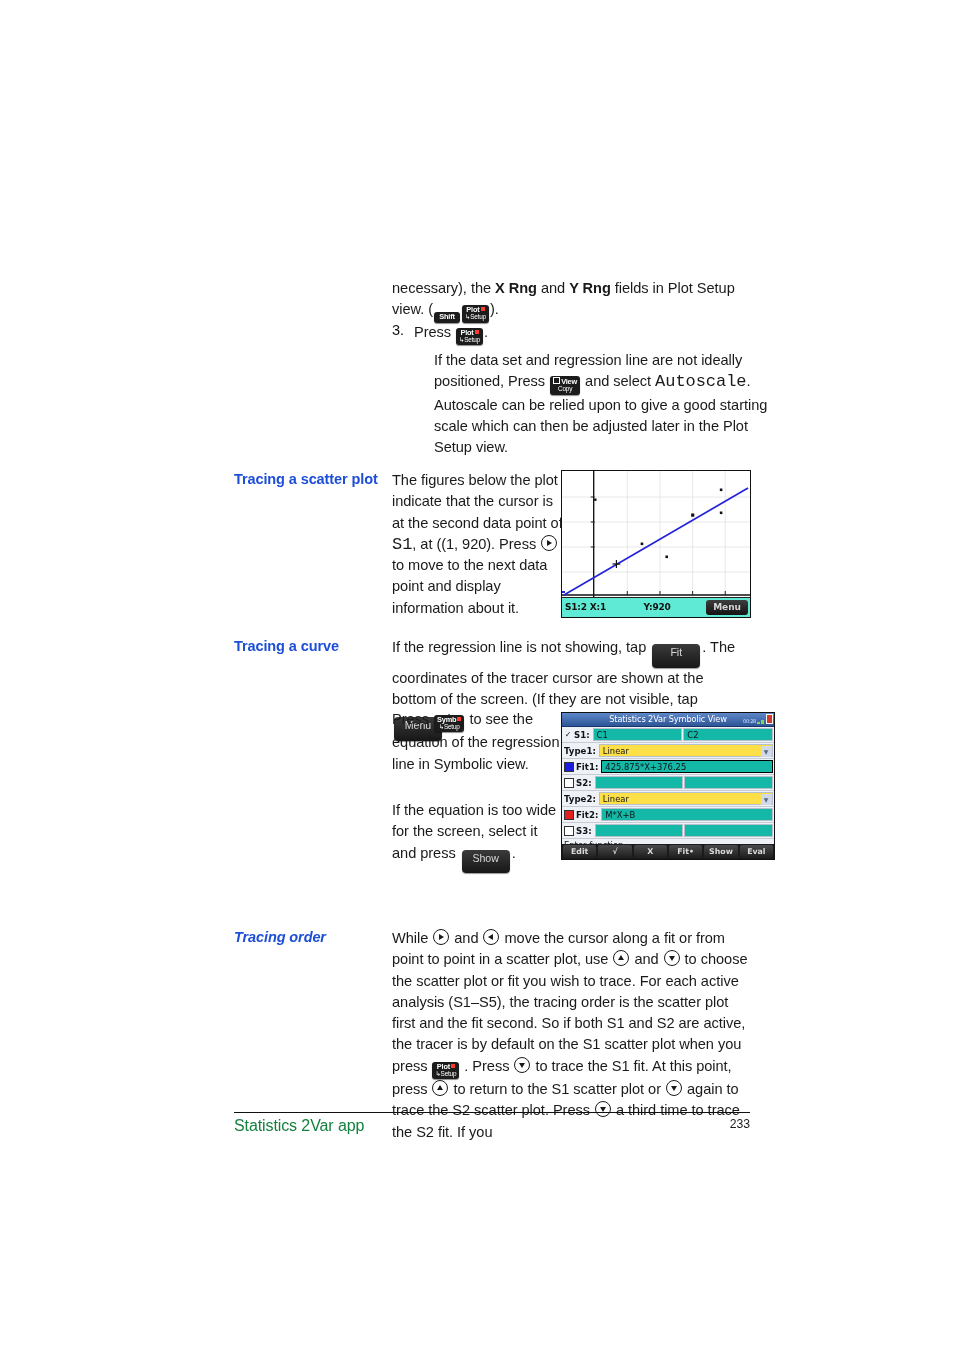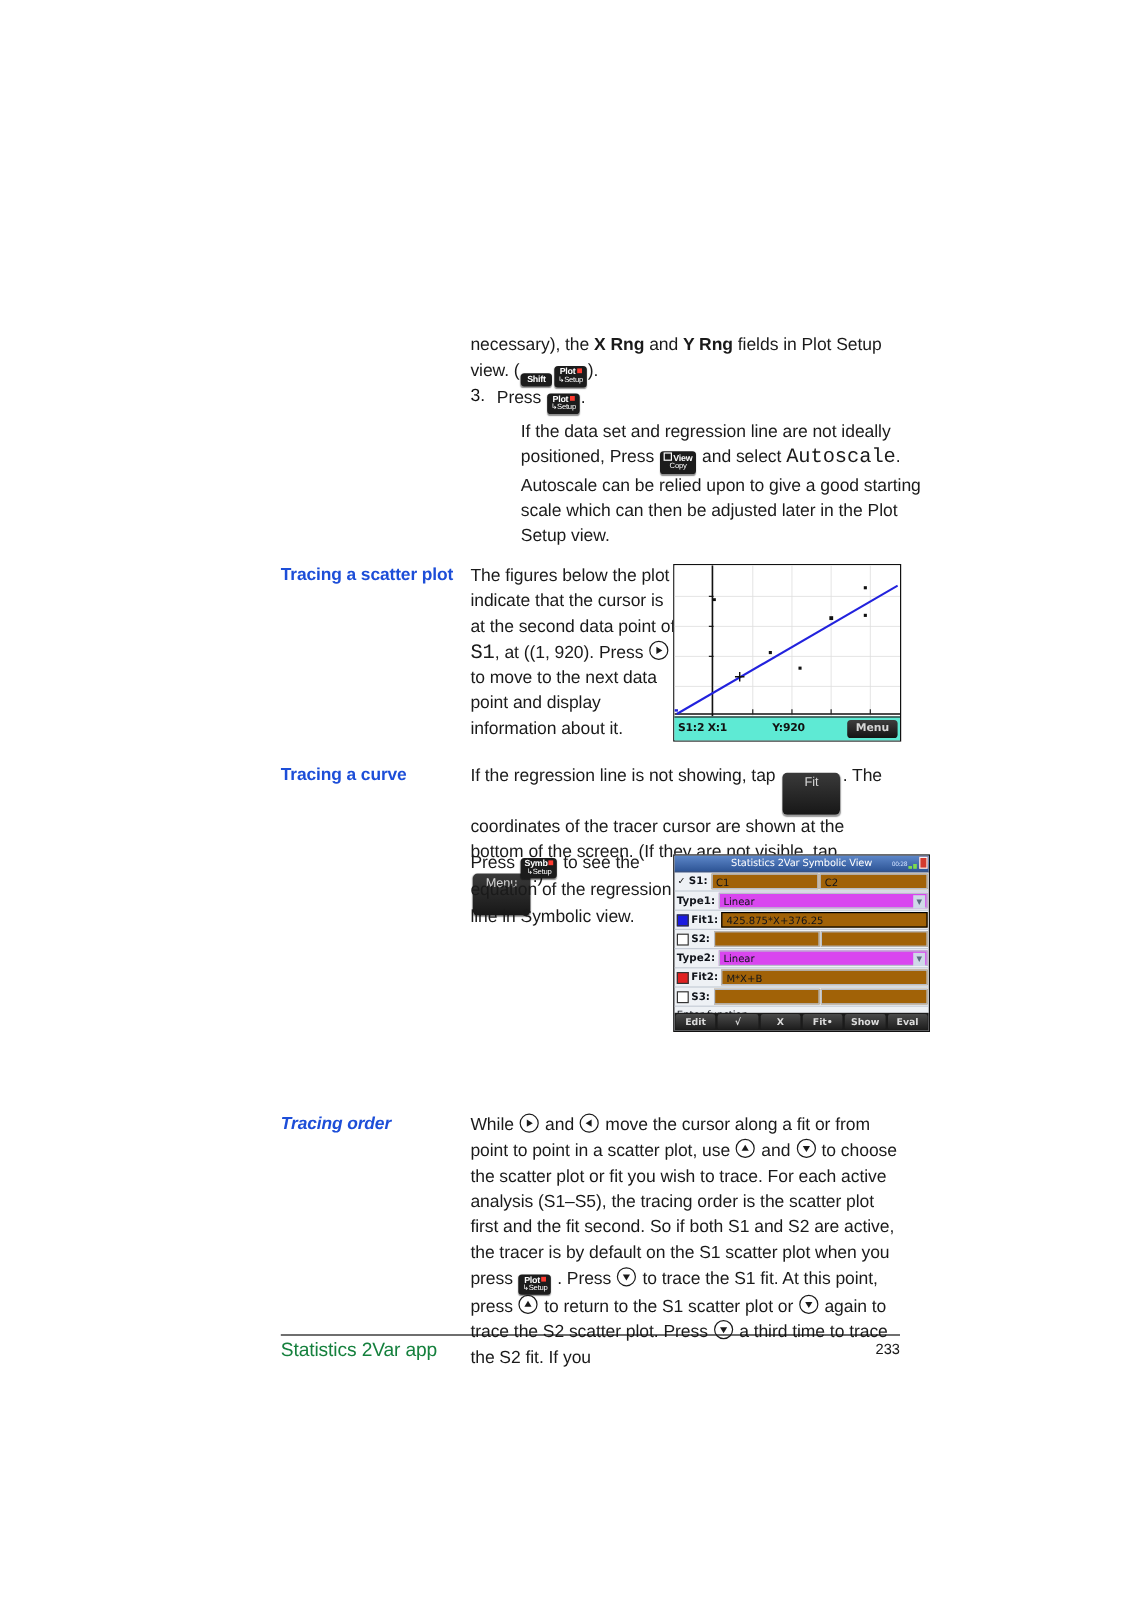--- a/index.html
+++ b/index.html
@@ -90,21 +90,21 @@
   }
 
   
   .softkey {
     display: inline-block;
     vertical-align: -4px;
     background: linear-gradient(#3a3a3a, #171717);
     border-radius: 4px;
     color: #d8d8d8;
     font-size: 10.6px;
-    padding: 3px 9px 20px 9px;
+    padding: 3px 9px 9px 9px;
     margin: 0 2px;
     line-height: 1.1;
     min-width: 30px;
     text-align: center;
     box-shadow: 0 1px 1px rgba(0,0,0,0.4);
   }
 
   
   .arrowkey {
     display: inline-block;
@@ -283,38 +283,38 @@
   }
   .swatch {
     display: inline-block;
     width: 8px; height: 8px;
     border: 1px solid #333;
   }
   .swatch.blue { background: #1a1ae0; }
   .swatch.red { background: #e02020; }
   .swatch.empty { background: #ffffff; }
   .fieldbox {
-    background: #a16207;
+    background: #14b8a6;
     border: 1px solid #b8bfca;
     height: 13px;
     line-height: 13px;
     font-size: 8.4px;
     padding: 0 3px;
     box-sizing: border-box;
     flex: 1;
     margin-right: 1px;
     overflow: hidden;
     white-space: nowrap;
   }
   .fieldbox.sel {
     border: 1.6px solid #000000;
   }
   .dropdown {
     position: relative;
-    background: #d946ef;
+    background: #fde047;
     border: 1px solid #b8bfca;
     height: 13px;
     line-height: 13px;
     font-size: 8.4px;
     padding: 0 3px;
     box-sizing: border-box;
     flex: 1;
     margin-right: 1px;
     white-space: nowrap;
   }
@@ -478,20 +478,23 @@
 
   <div class="side-col" id="head-curve">Tracing a curve</div>
   <div class="body-col" id="para-curve">
     <span>If the regression line is not showing, tap </span><span class="softkey">Fit</span><span>. The coordinates of the tracer cursor are shown at the bottom of the screen. (If they are not visible, tap </span><span class="softkey">Menu</span><span>.)</span>
   </div>
 
   <div class="body-col" id="para-symb">
     <span>Press </span><span class="keycap"><span class="k1">Symb<span class="sq"></span></span><span class="k2">↳Setup</span></span><span> to see the equation of the regression line in Symbolic view.</span>
   </div>
 
+  <div class="body-col" id="para-toowide">
+    <span>If the equation is too wide for the screen, select it and press </span><span class="softkey">Show</span><span>.</span>
+  </div>
 
   <div class="calc-symb">
     <div class="symb-title">
       <span>Statistics 2Var Symbolic View</span>
       <span class="statusbits">
         <span class="sb-text">00:28</span>
         <span class="sb-bars"></span>
         <span class="sb-batt"></span>
       </span>
     </div>

